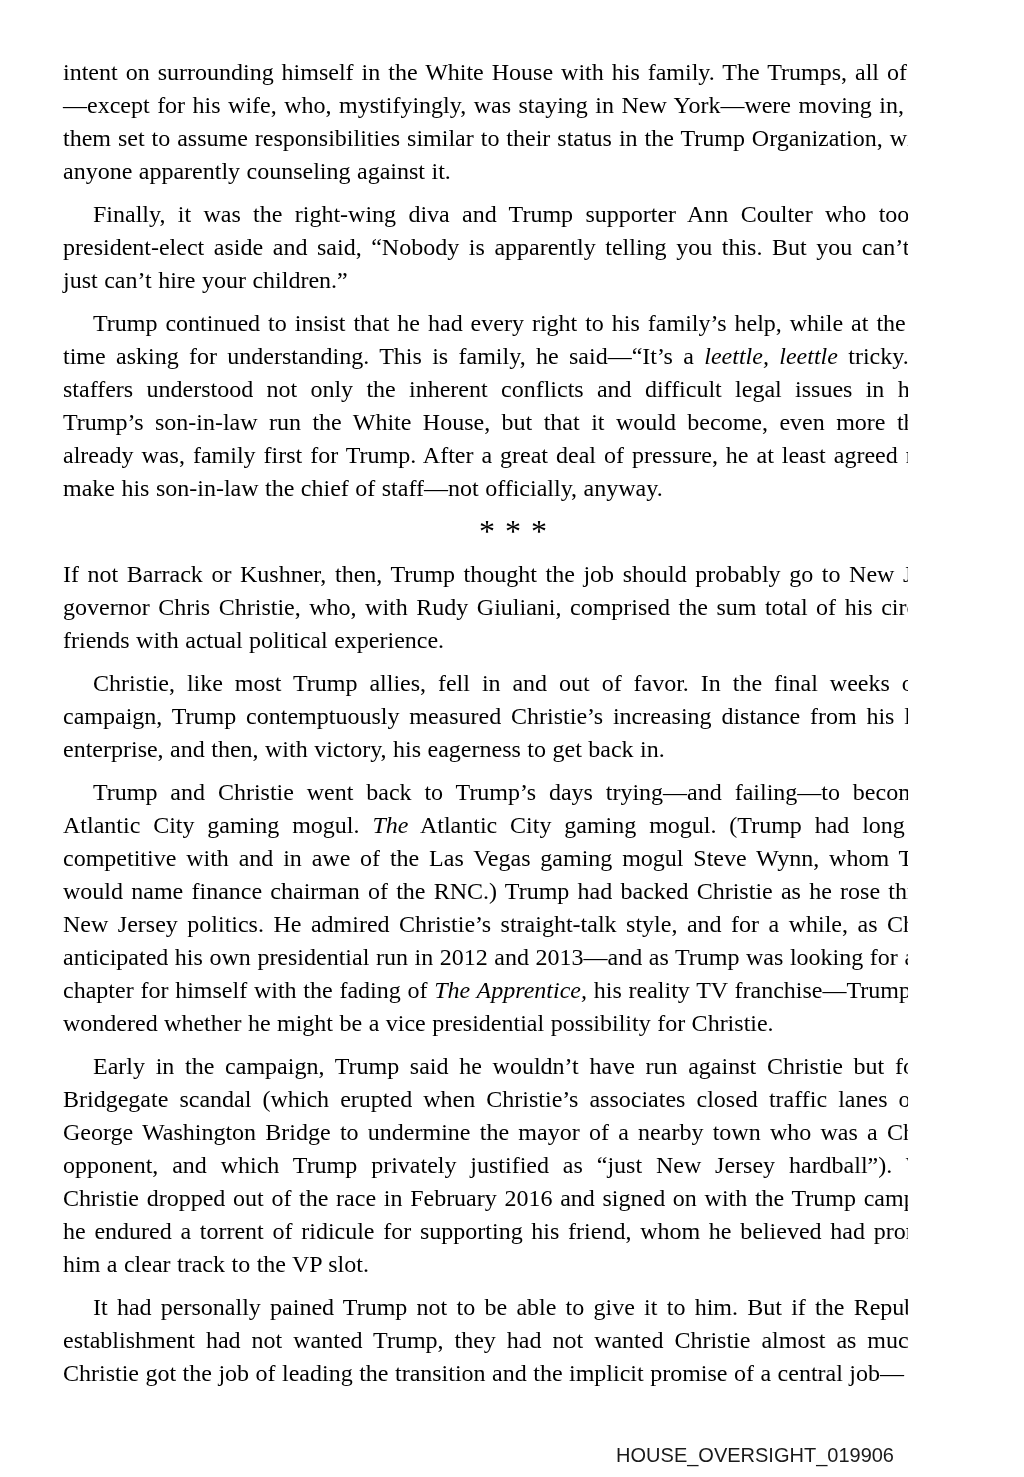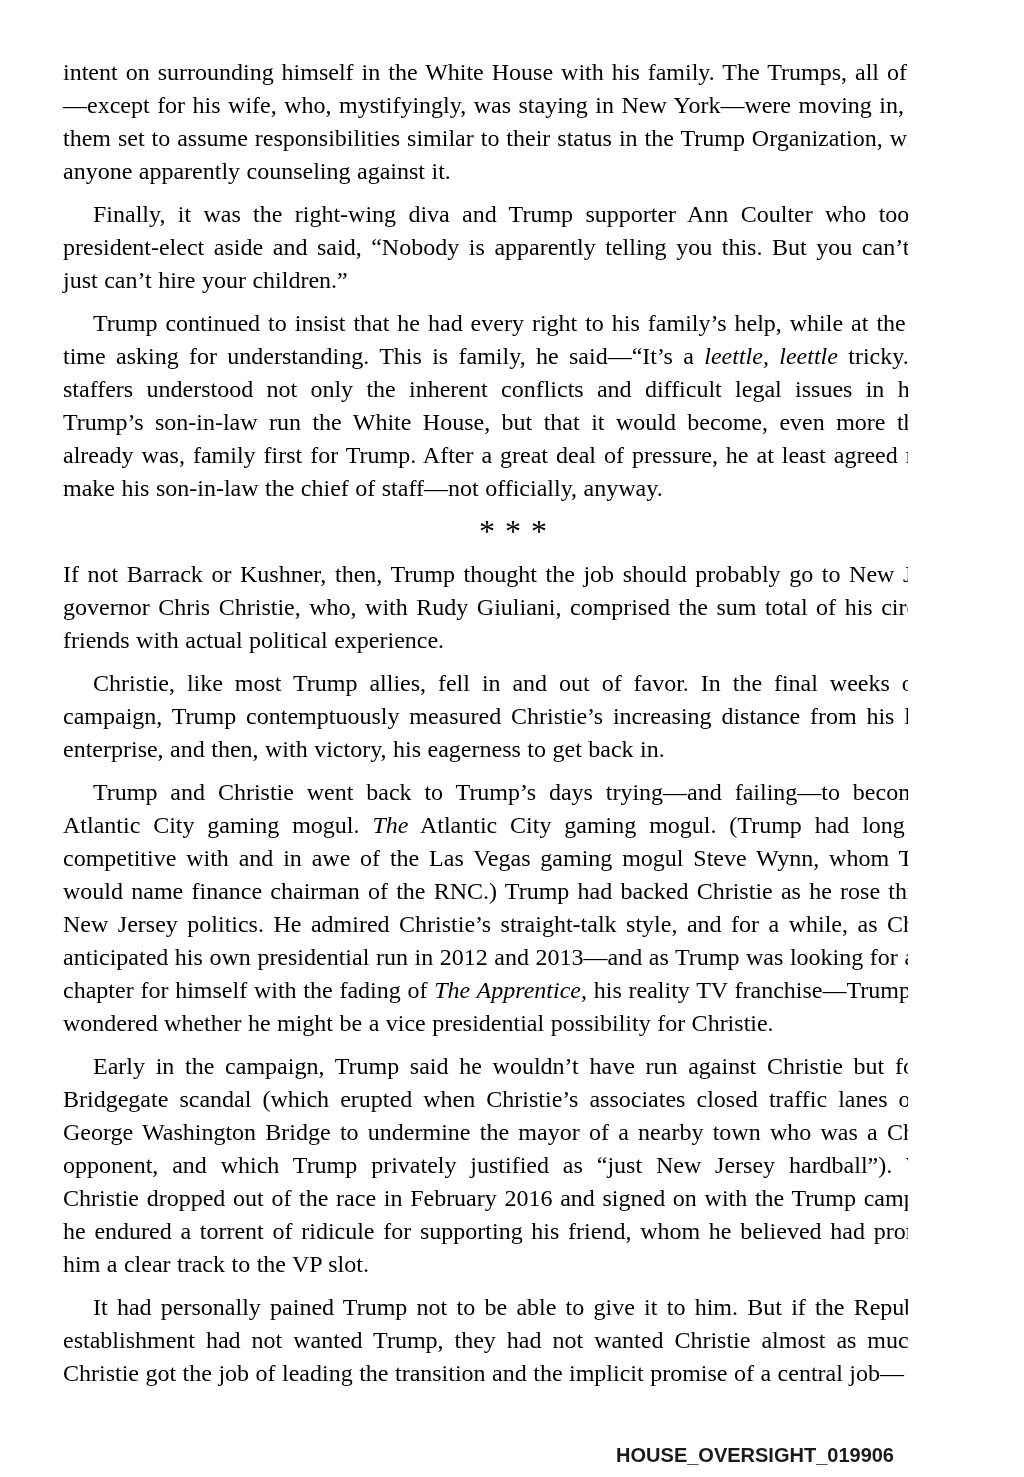--- a/index.html
+++ b/index.html
@@ -41,21 +41,20 @@
     text-align: center;
     word-spacing: 2px;
   }
   .bates {
     position: absolute;
     top: 1444px;
     right: 14px;
     font-family: "Liberation Sans", sans-serif;
     font-size: 20px;
     color: #1a1a1a;
-    font-weight: bold;
   }
 </style>
 </head>
 <body>
 
 <div class="page">
   <main class="text-column">
 
     <p class="para"><span class="run">intent on surrounding himself in the White House with his family. The Trumps, all of them —except for his wife, who, mystifyingly, was staying in New York—were moving in, all of them set to assume responsibilities similar to their status in the Trump Organization, without anyone apparently counseling against it.</span></p>
 

